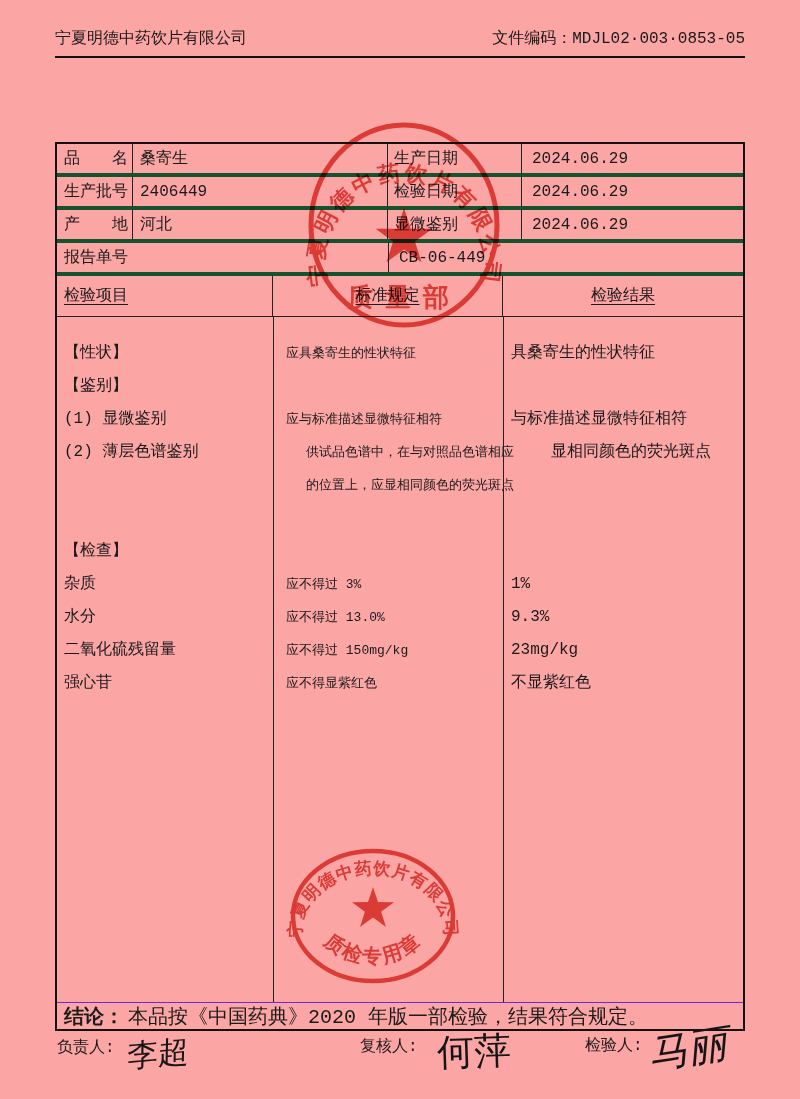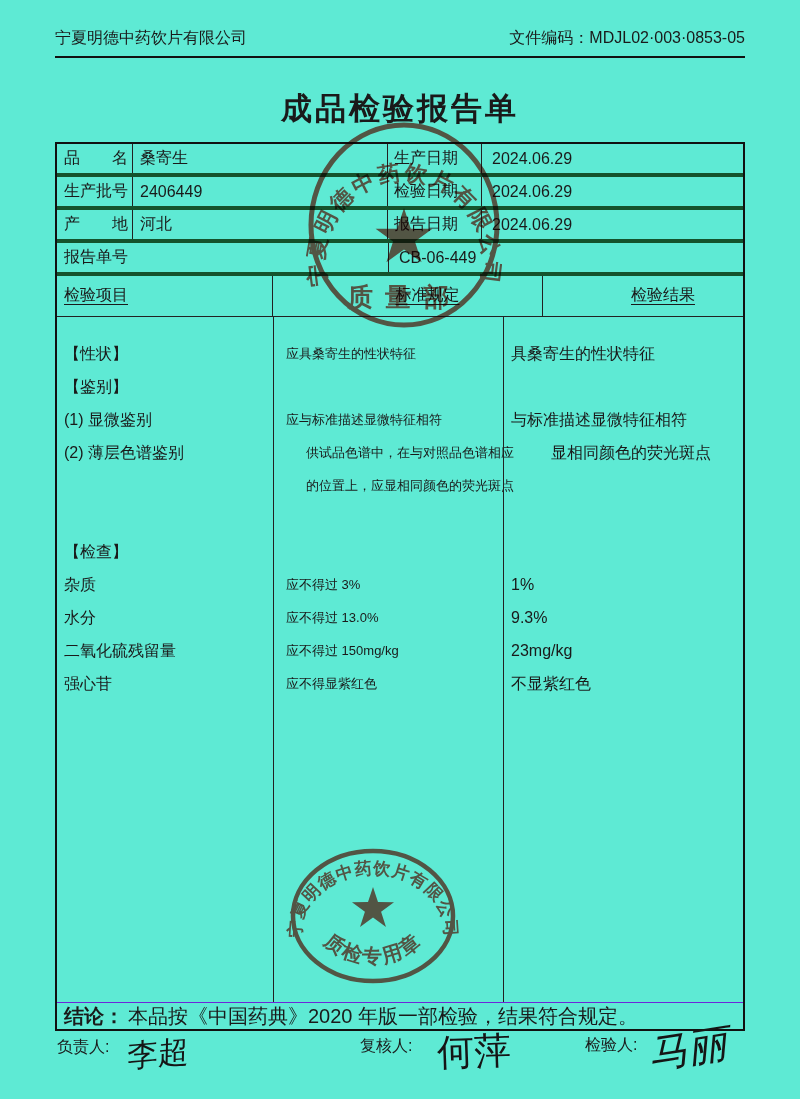--- a/index.html
+++ b/index.html
@@ -1,44 +1,44 @@
 <!DOCTYPE html>
 <html><head>
 <meta charset="utf-8">
 <style>
   * { box-sizing: border-box; margin: 0; padding: 0; }
   html,body { background:#888; }
   .page {
     position: relative; width: 800px; height: 1099px; margin: 0 auto;
-    background: #5eead4; overflow: hidden;
-    font-family: Liberation Sans, sans-serif;
+    background: #fca5a5; overflow: hidden;
+    font-family: Liberation Mono, monospace;
     color: #1a1a1a;
   }
   .hdr { position: absolute; left: 55px; top: 28px; width: 690px;
          display: flex; justify-content: space-between; align-items: flex-end;
          font-size: 16px; }
   .hdr-rule { position: absolute; left: 55px; top: 56px; width: 690px;
               border-top: 2px solid #111; }
   .title { position: absolute; left: 0; top: 88px; width: 100%;
            text-align: center; font-size: 31px; font-weight: bold;
            letter-spacing: 3px; }
   .doc { position: absolute; left: 55px; top: 142px; width: 690px; height: 889px;
          border: 2px solid #111; }
   .irow { display: flex; height: 33px; border-bottom: 4px solid #14532d;
           font-size: 16px; }
   .irow .cell { display: flex; align-items: center; padding-left: 7px;
                 overflow: hidden; white-space: nowrap; }
   .w1 { width: 76px; border-right: 1px solid #222; }
   .w2 { width: 254px; }
   .w3 { width: 94px; border-left: 1px solid #222; padding-left: 6px !important; }
-  .w4 { flex: 1; border-left: 1px solid #222; padding-left: 10px !important; }
+  .w4 { flex: 1; border-left: 1px solid #222; padding-left: 10px !important; margin-left: 40px; }
   .wA { width: 331px; }
   .wB { flex: 1; border-left: 1px solid #222; padding-left: 10px !important; }
   .chead { display: flex; height: 41px; border-bottom: 1px solid #222;
-           font-size: 16px; gap: 40px; }
+           font-size: 16px; }
   .chead .hc { padding-top: 9px; }
   .chead .h1 { width: 216px; border-right: 1px solid #222; padding-left: 7px; }
   .chead .h2 { width: 230px; border-right: 1px solid #222; text-align: center; }
   .chead .h3 { flex: 1; text-align: center; }
   .chead span { text-decoration: underline; text-underline-offset: 4px; }
   .tbody { position: relative; height: 686px; border-bottom: 1px solid #6d28d9;
            padding-top: 20px; font-size: 16px; }
   .vline1, .vline2 { position: absolute; top: 0; bottom: 0; width: 1px;
                      background: #222; }
   .vline1 { left: 216px; } .vline2 { left: 446px; }
@@ -70,40 +70,39 @@
 <body>
 
 <div class="page">
 
   <div class="hdr">
     <span>宁夏明德中药饮片有限公司</span>
     <span>文件编码：MDJL02·003·0853-05</span>
   </div>
   <div class="hdr-rule"></div>
 
-  <div class="title">成品检验报告单</div>
 
   <div class="doc">
 
     <div class="irow">
       <div class="cell w1">品　　名</div>
       <div class="cell w2">桑寄生</div>
       <div class="cell w3">生产日期</div>
       <div class="cell w4">2024.06.29</div>
     </div>
     <div class="irow">
       <div class="cell w1">生产批号</div>
       <div class="cell w2">2406449</div>
       <div class="cell w3">检验日期</div>
       <div class="cell w4">2024.06.29</div>
     </div>
     <div class="irow">
       <div class="cell w1">产　　地</div>
       <div class="cell w2">河北</div>
-      <div class="cell w3">报告日期</div>
+      <div class="cell w3">显微鉴别</div>
       <div class="cell w4">2024.06.29</div>
     </div>
     <div class="irow">
       <div class="cell wA">报告单号</div>
       <div class="cell wB">CB-06-449</div>
     </div>
 
     <div class="chead">
       <div class="hc h1"><span>检验项目</span></div>
       <div class="hc h2"><span>标准规定</span></div>

